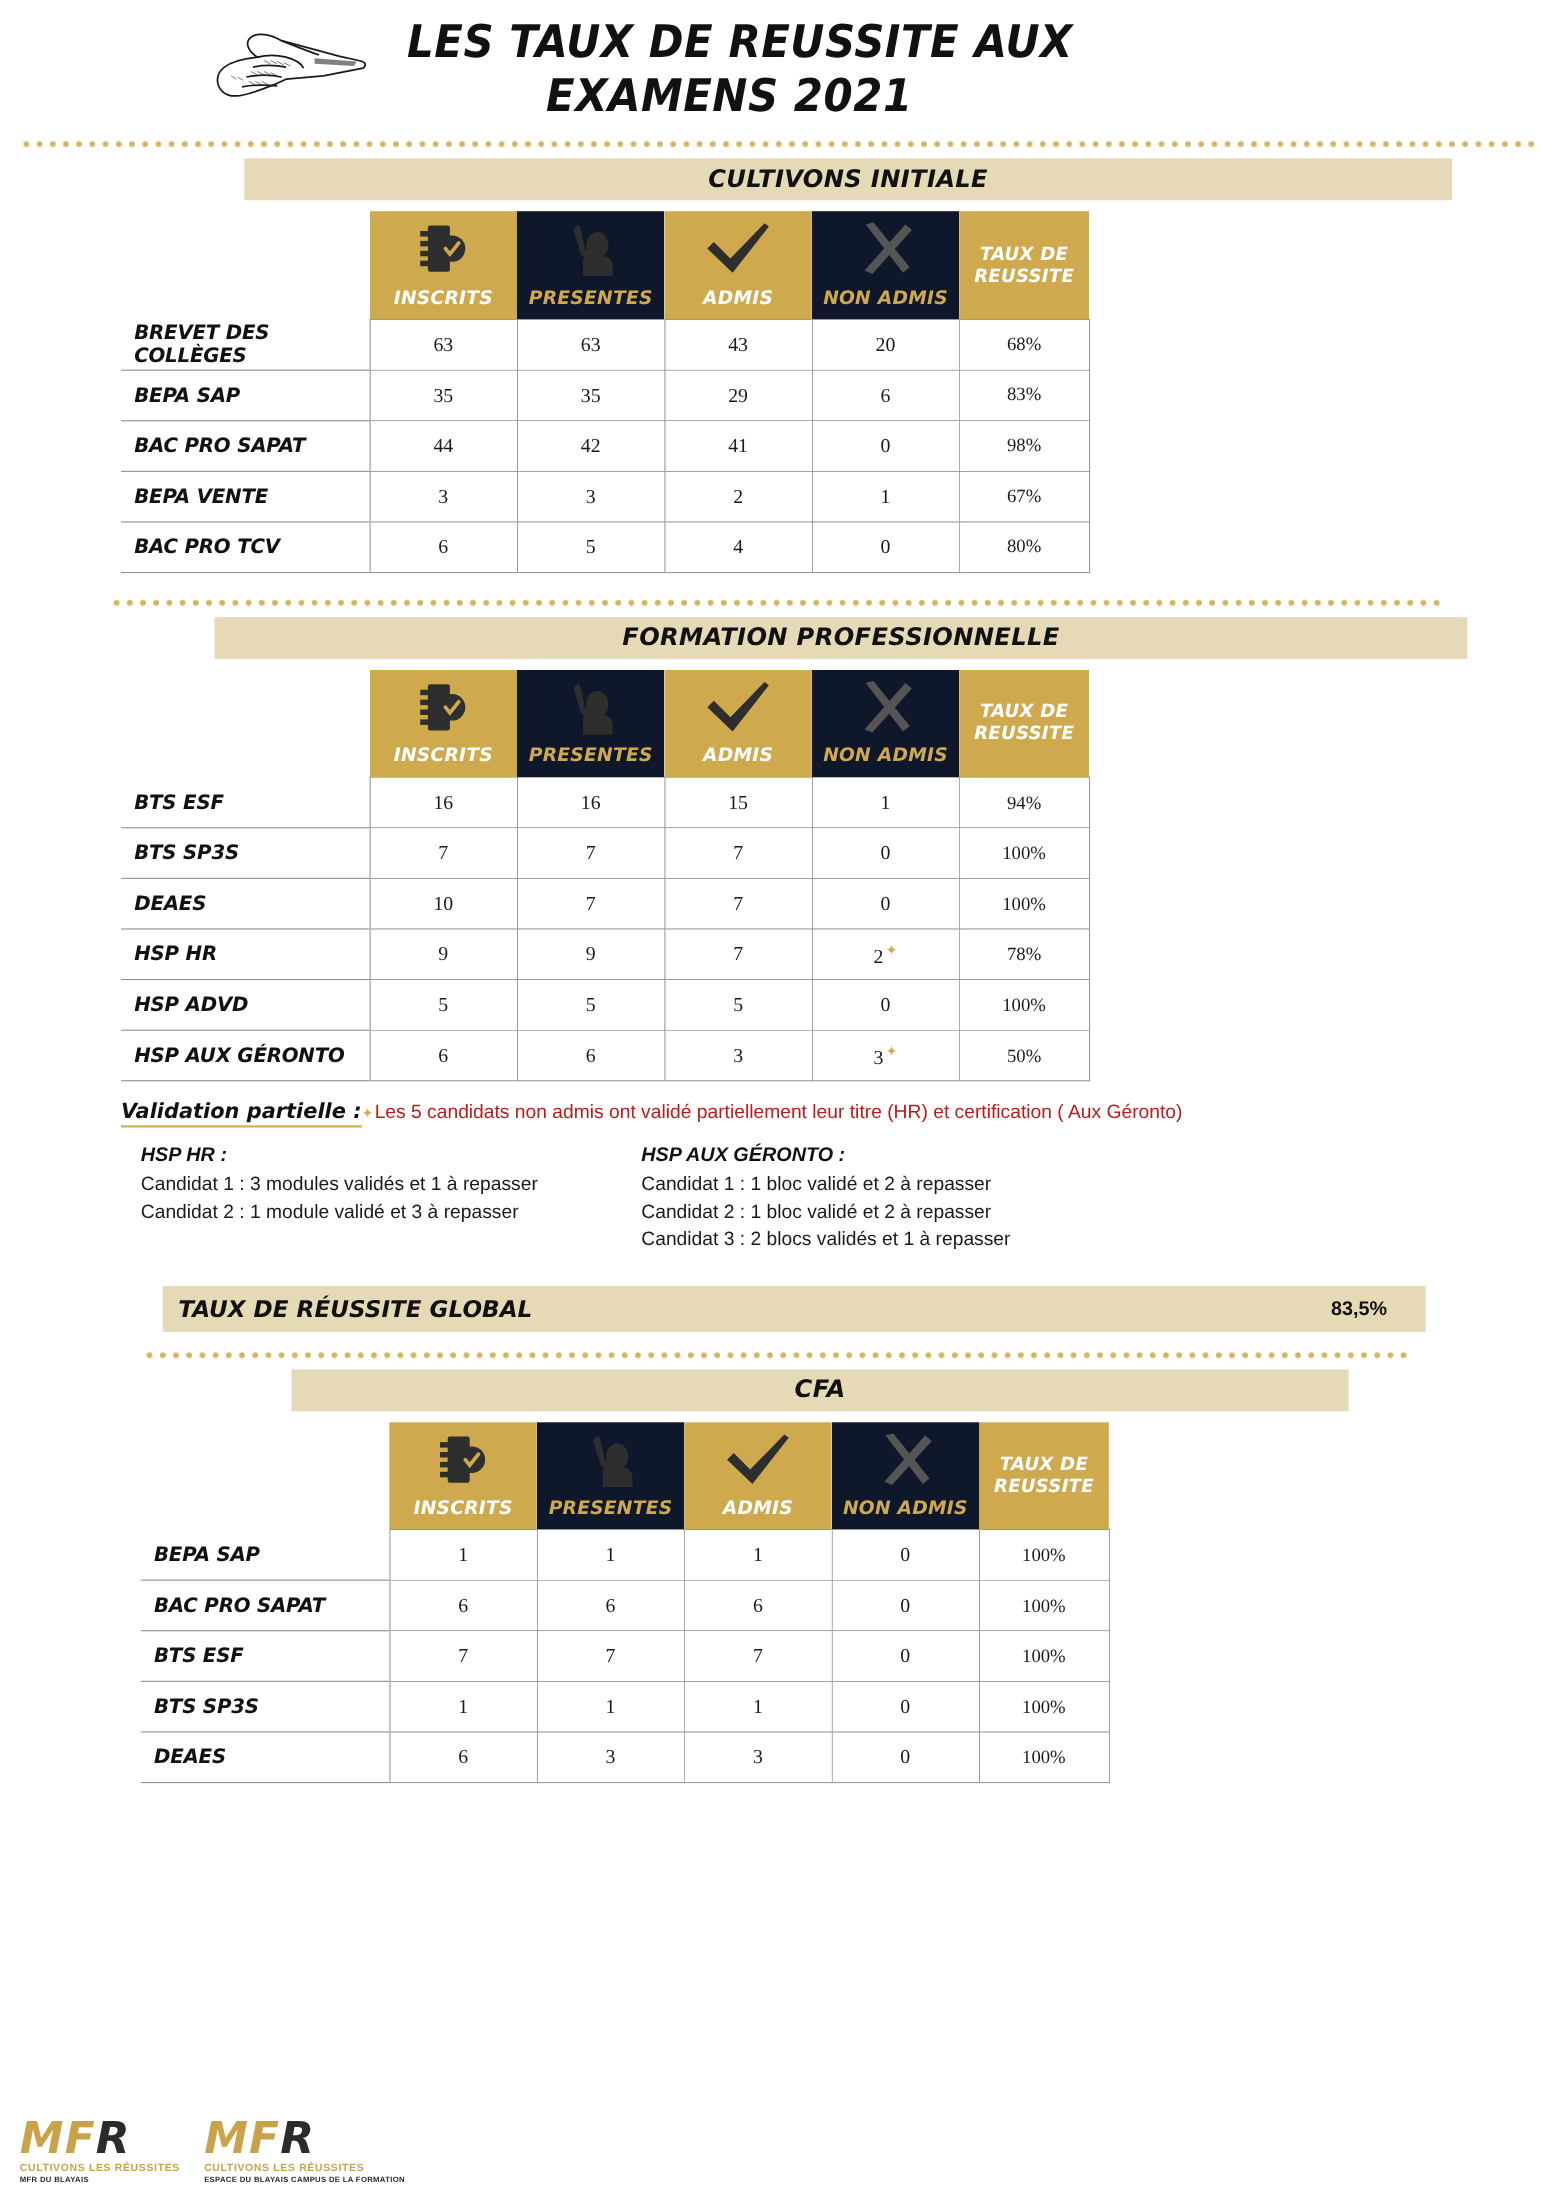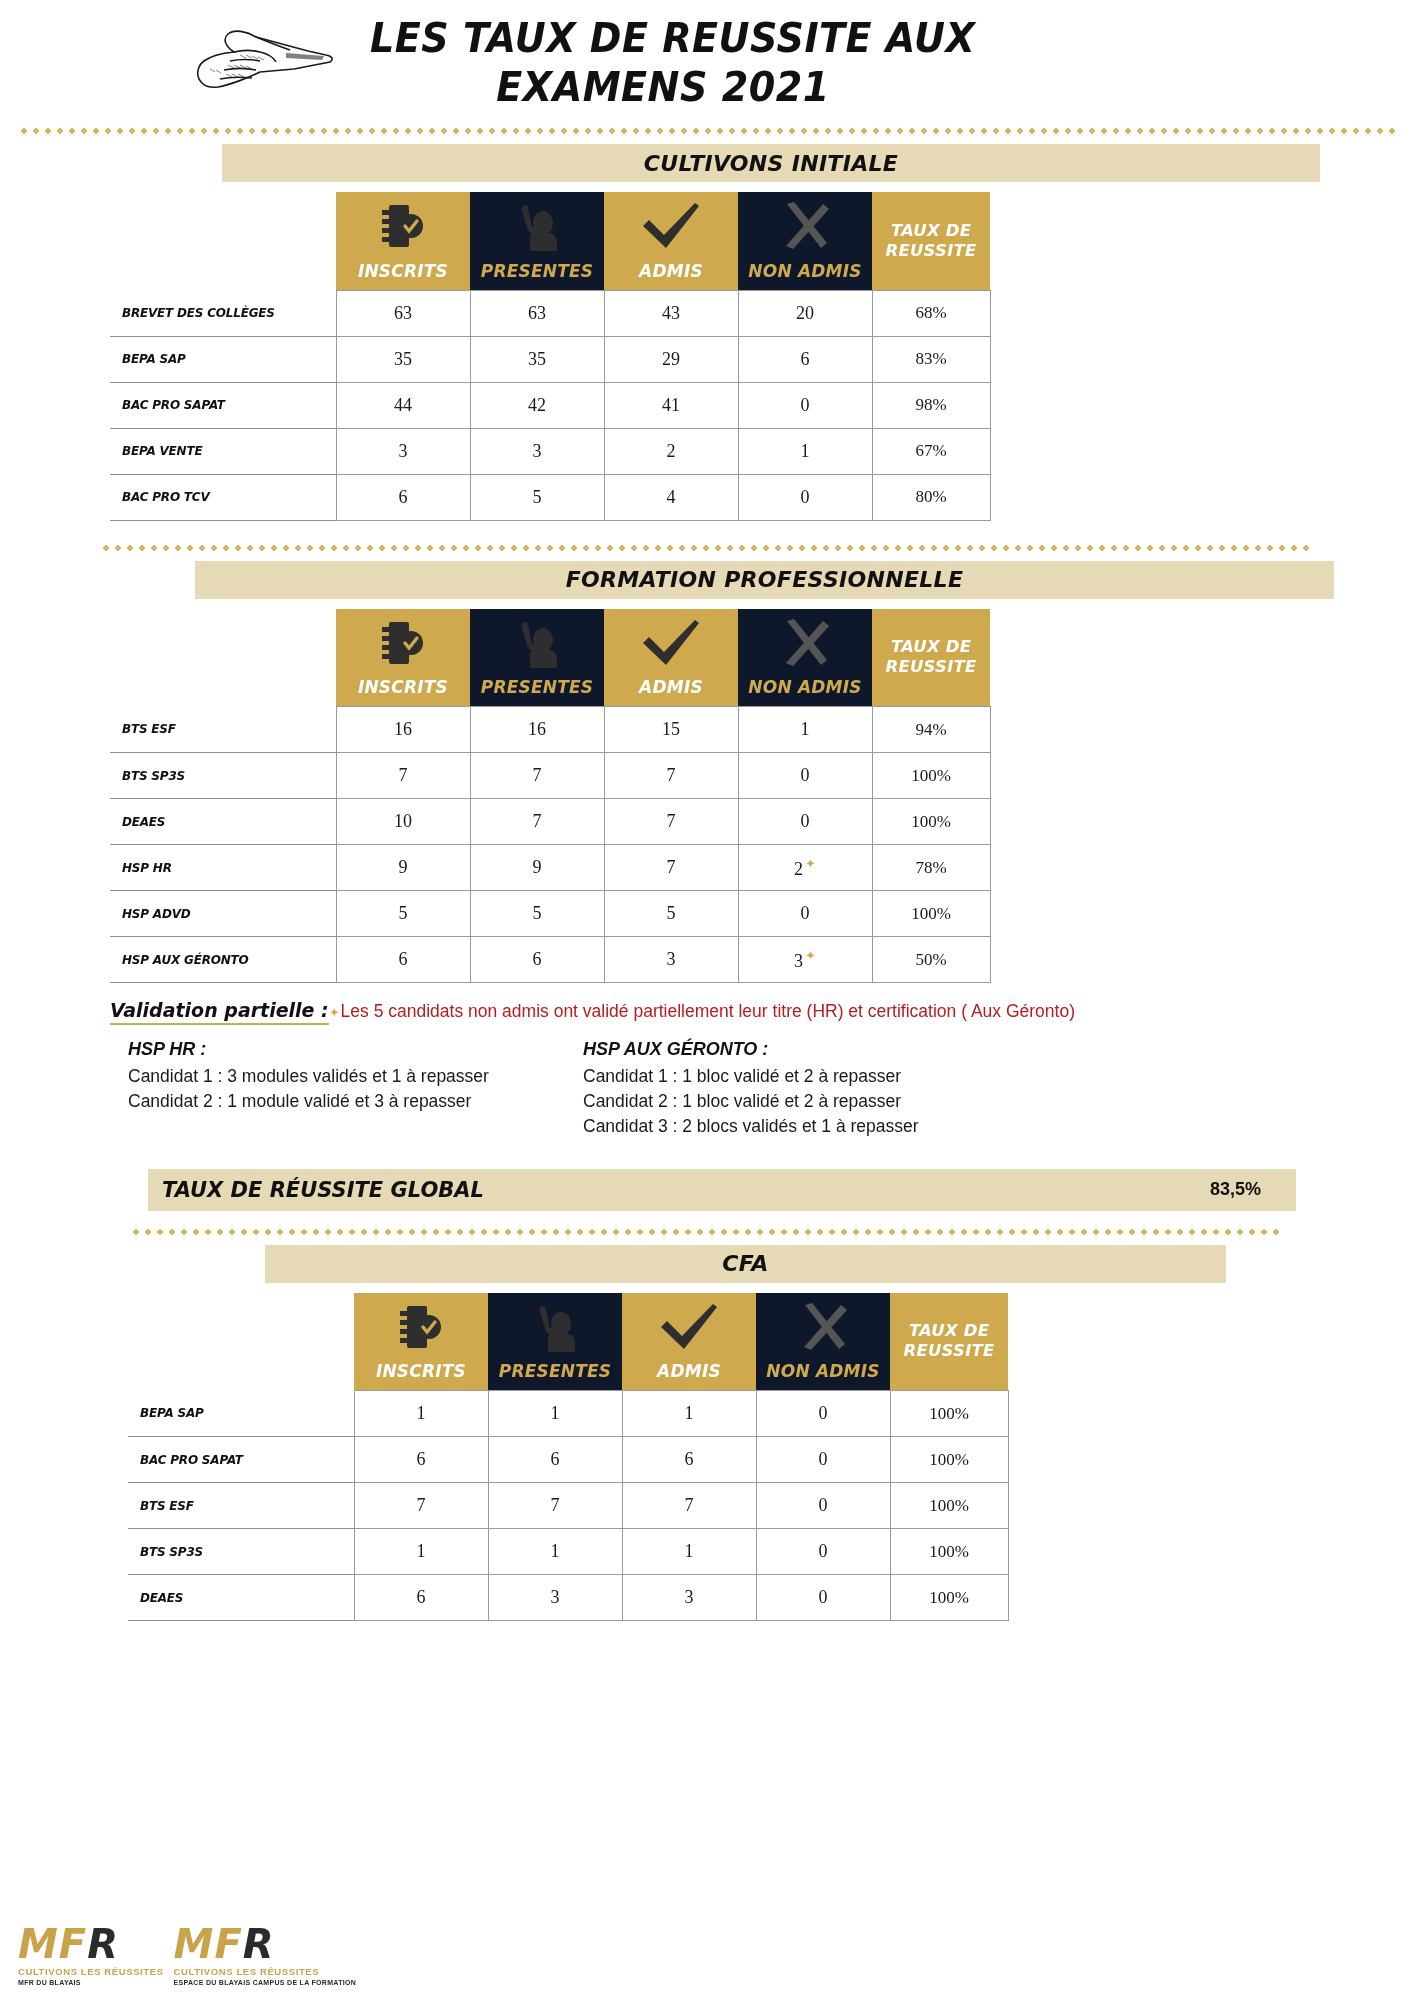--- a/index.html
+++ b/index.html
@@ -84,21 +84,21 @@
   }
   table.grid td, table.grid th { padding: 0; }
 
   .t-label {
     width: 226px;
     text-align: left;
     padding-left: 12px !important;
     font-family: "DejaVu Sans", sans-serif;
     font-weight: bold;
     font-style: italic;
-    font-size: 12px;
+    font-size: 18px;
     color: #111;
     letter-spacing: -0.2px;
     transform-origin: left center;
   }
   .col-num { width: 134px; }
   .col-rate { width: 118px; }
 
   
   .hcell {
     height: 98px;
@@ -228,21 +228,21 @@
     color: #111;
   }
 
   
   .footer {
     position: absolute;
     left: 18px;
     bottom: 14px;
     display: flex;
     align-items: flex-end;
-    gap: 10px;
+    gap: 22px;
   }
   .logo-unit { text-align: left; }
   .logo-mark {
     font-family: "DejaVu Sans", sans-serif;
     font-weight: bold;
     font-style: italic;
     font-size: 40px;
     color: #c9a349;
     letter-spacing: 1px;
     line-height: 1;

